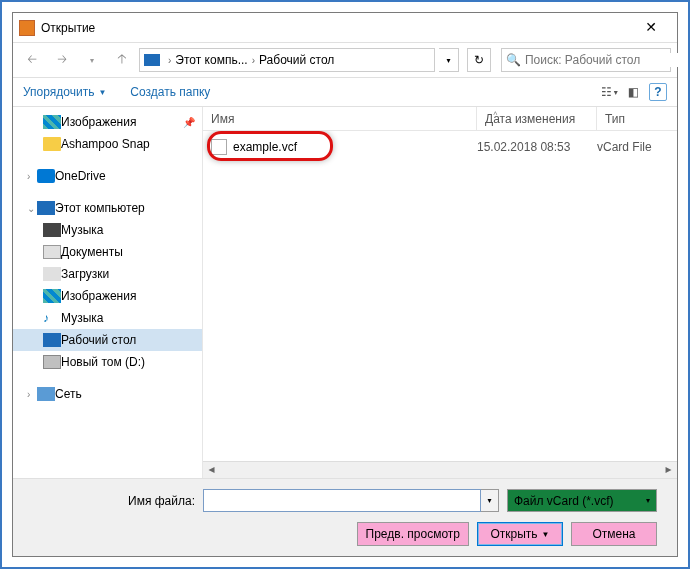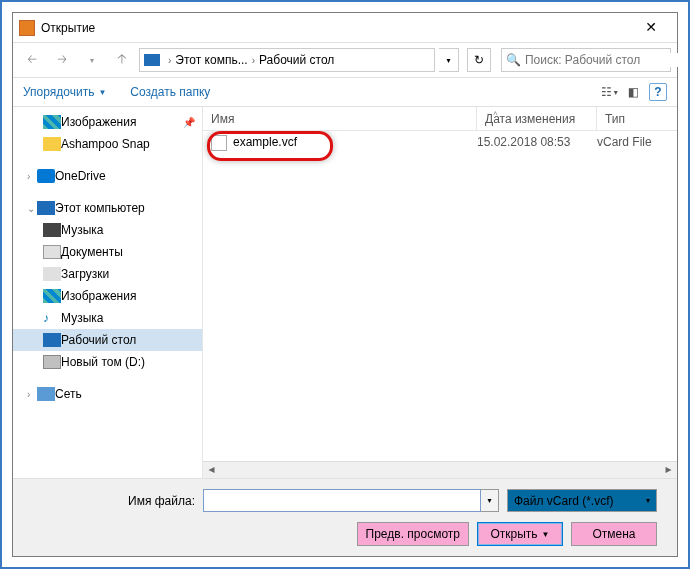--- a/index.html
+++ b/index.html
@@ -54,38 +54,38 @@
 
 .filepane { flex: 1; display: flex; flex-direction: column; position: relative; }
 .fhead { display: flex; border-bottom: 1px solid #e6e6e6; height: 24px; align-items: center; color: #555; }
 .fhead .col { padding: 0 8px; border-right: 1px solid #e6e6e6; height: 100%; display: flex; align-items: center; }
 .fhead .col.name { flex: 1; }
 .fhead .col.date { width: 120px; }
 .fhead .col.type { width: 80px; border-right: none; }
 .fhead .sort { font-size: 8px; position: absolute; left: 290px; top: 2px; color: #888; }
 
 .flist { flex: 1; overflow: auto; position: relative; }
-.frow { display: flex; align-items: flex-start; height: 24px; padding-left: 8px; margin-top: 4px; }
+.frow { display: flex; align-items: center; height: 24px; padding-left: 8px; margin-top: 4px; }
 .frow .ficon { width: 16px; height: 16px; background: #fff; border: 1px solid #aaa; margin-right: 6px; }
 .frow .fname { flex: 1; }
 .frow .fdate { width: 120px; color: #555; }
 .frow .ftype { width: 80px; color: #555; }
 
 .highlight { position: absolute; border: 3px solid #d11; border-radius: 14px; box-shadow: 0 0 6px rgba(0,0,0,.3); pointer-events: none; }
 
 .hscroll { height: 17px; background: #f0f0f0; border-top: 1px solid #ddd; display: flex; }
 .hscroll .arr { width: 17px; text-align: center; color: #666; }
 .hscroll .track { flex: 1; }
 
 .bottom { border-top: 1px solid #e0e0e0; background: #f0f0f0; padding: 10px 20px; }
 .bottom .row1 { display: flex; align-items: center; margin-bottom: 10px; }
 .bottom .lbl { width: 170px; text-align: right; padding-right: 8px; }
 .bottom .fname-in { flex: 1; height: 23px; border: 1px solid #7a9cc6; background: #fff; }
 .bottom .fname-dd { width: 18px; height: 23px; border: 1px solid #999; border-left: none; background: #f3f3f3; display: flex; align-items: center; justify-content: center; }
-.bottom .filter { width: 150px; height: 23px; border: 1px solid #999; background: #0369a1; margin-left: 8px; display: flex; align-items: center; padding: 0 6px; }
+.bottom .filter { width: 150px; height: 23px; border: 1px solid #999; background: #15803d; margin-left: 8px; display: flex; align-items: center; padding: 0 6px; }
 .bottom .filter .dd { margin-left: auto; }
 .bottom .row2 { display: flex; justify-content: flex-end; gap: 8px; }
 .bottom .btn { min-width: 86px; height: 24px; border: 1px solid #999; background: #f9a8d4; display: flex; align-items: center; justify-content: center; padding: 0 8px; }
 .bottom .btn.primary { border: 1px solid #0078d4; box-shadow: inset 0 0 0 1px #7cb8e8; }
 .bottom .btn .dd { margin-left: 4px; font-size: 8px; }
 </style>
 </head>
 <body>
 
 <div class="outer">

